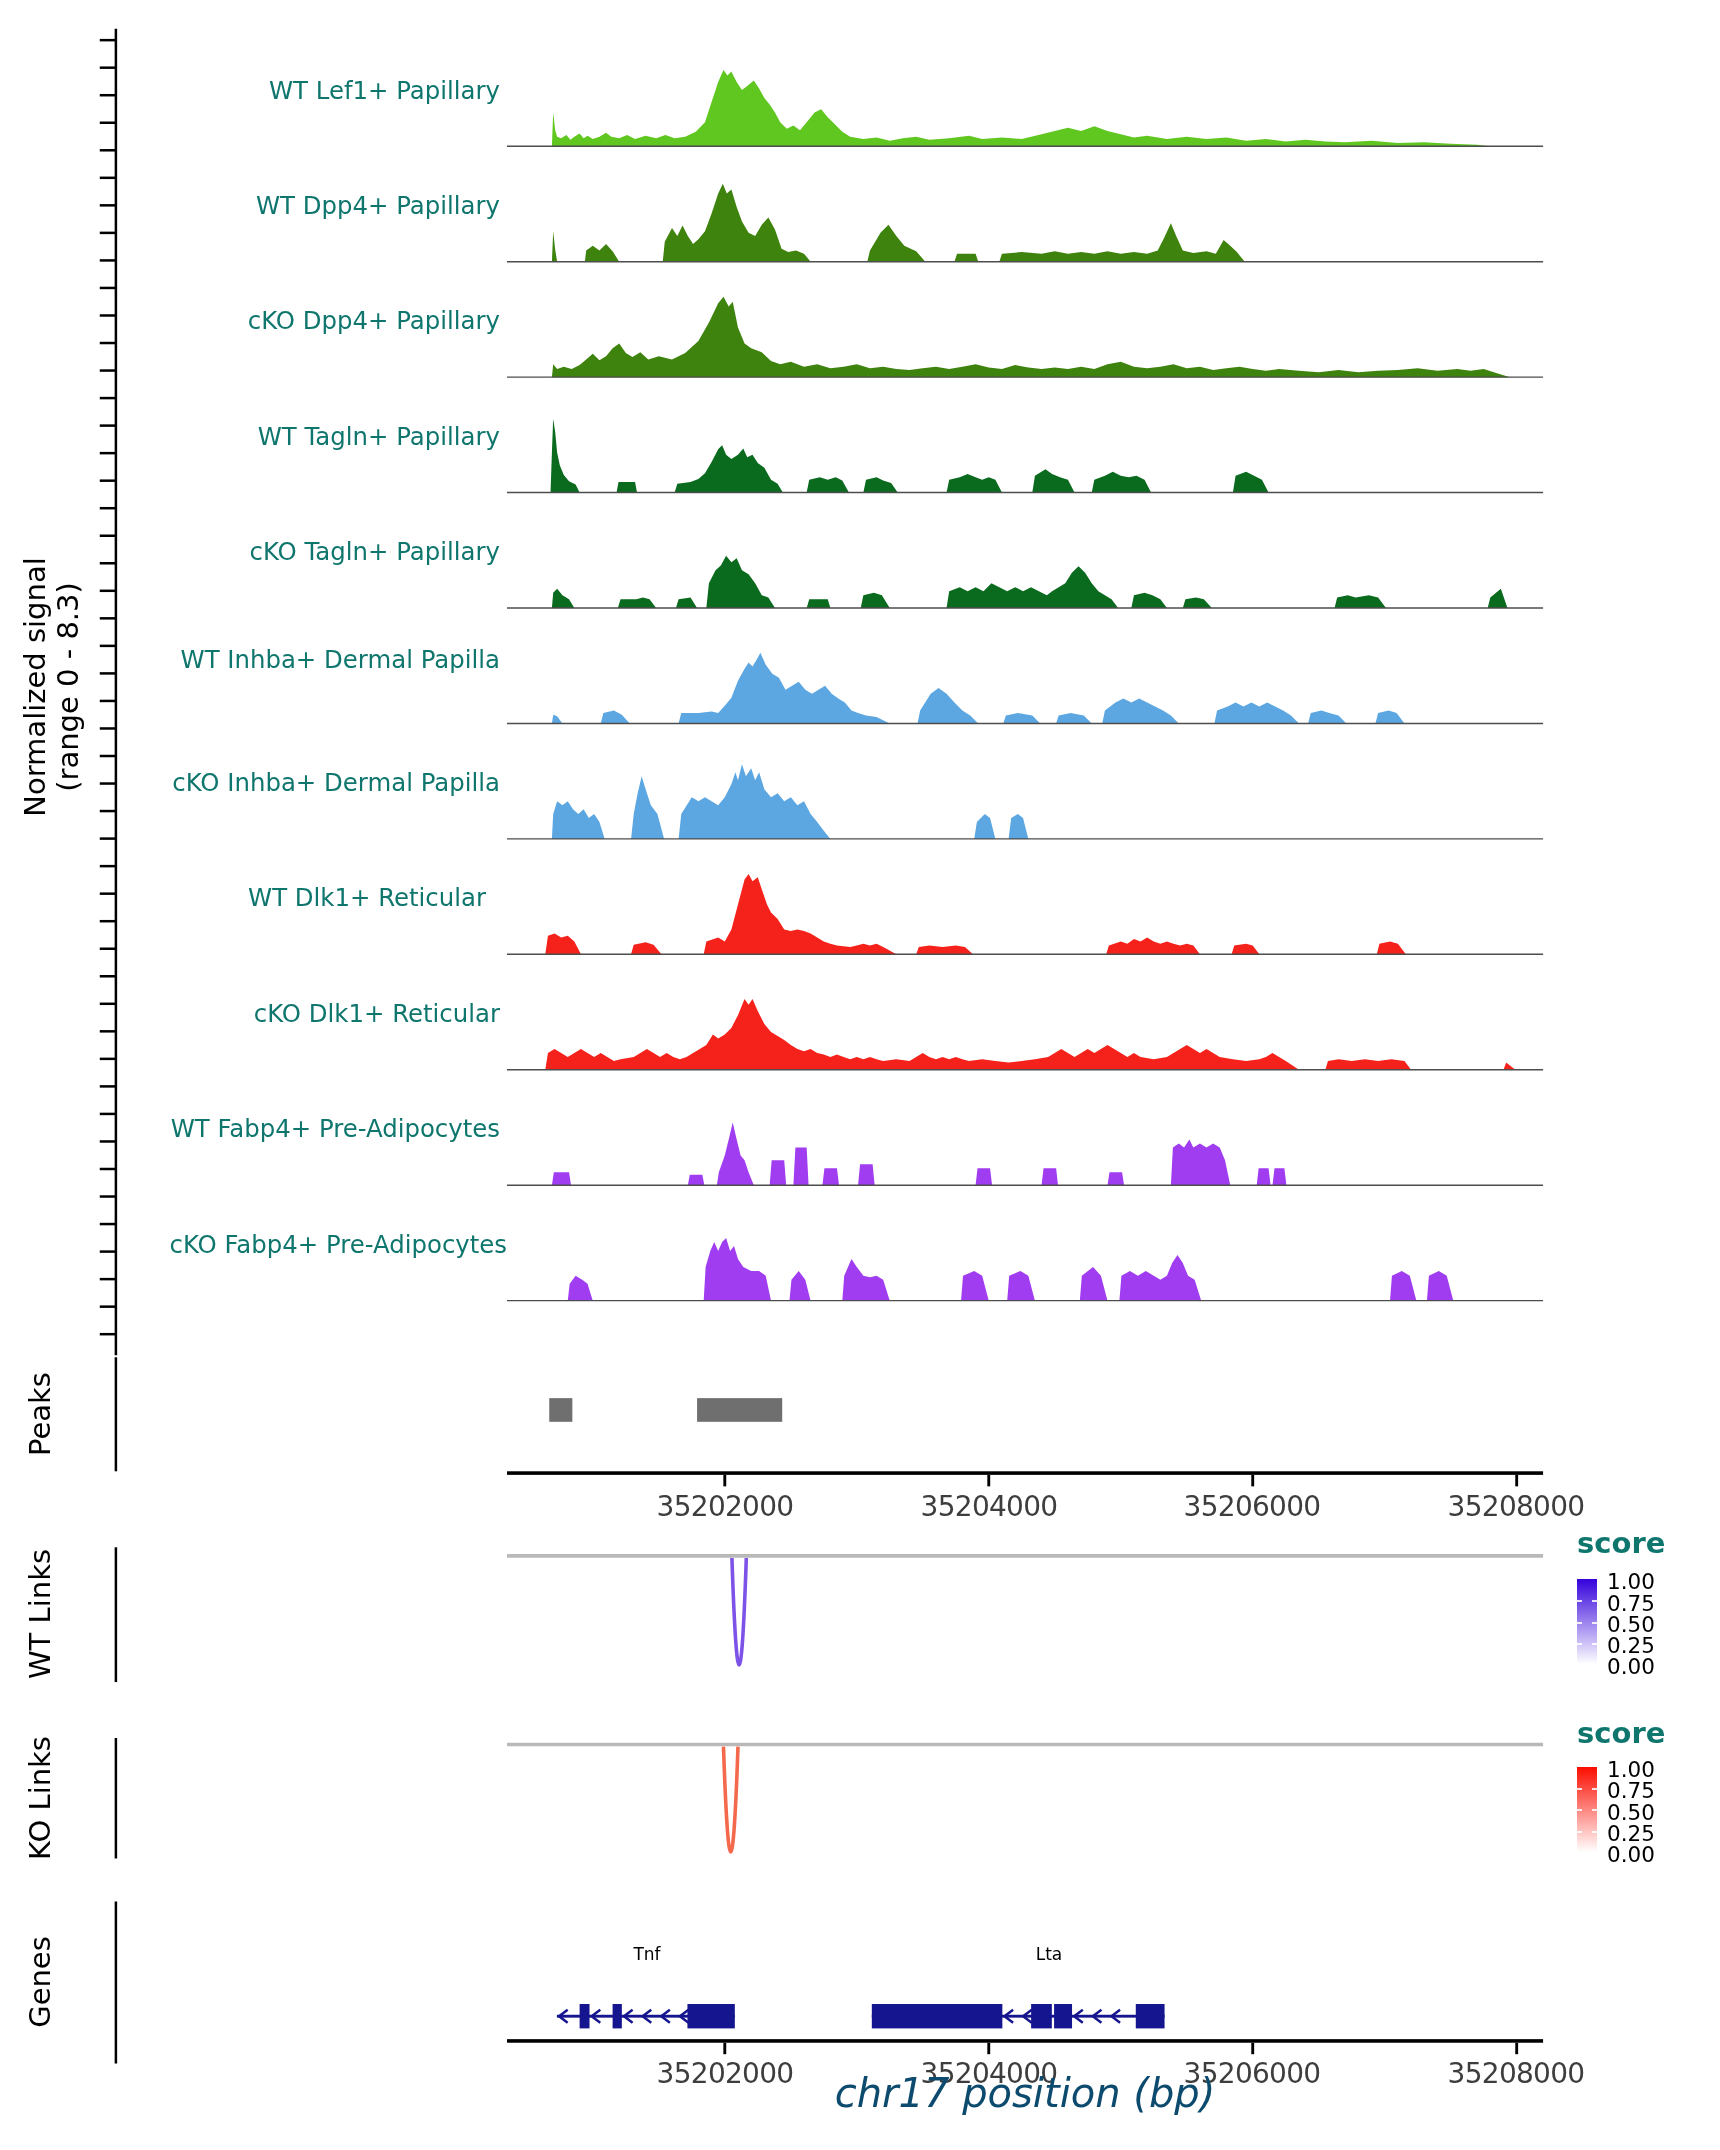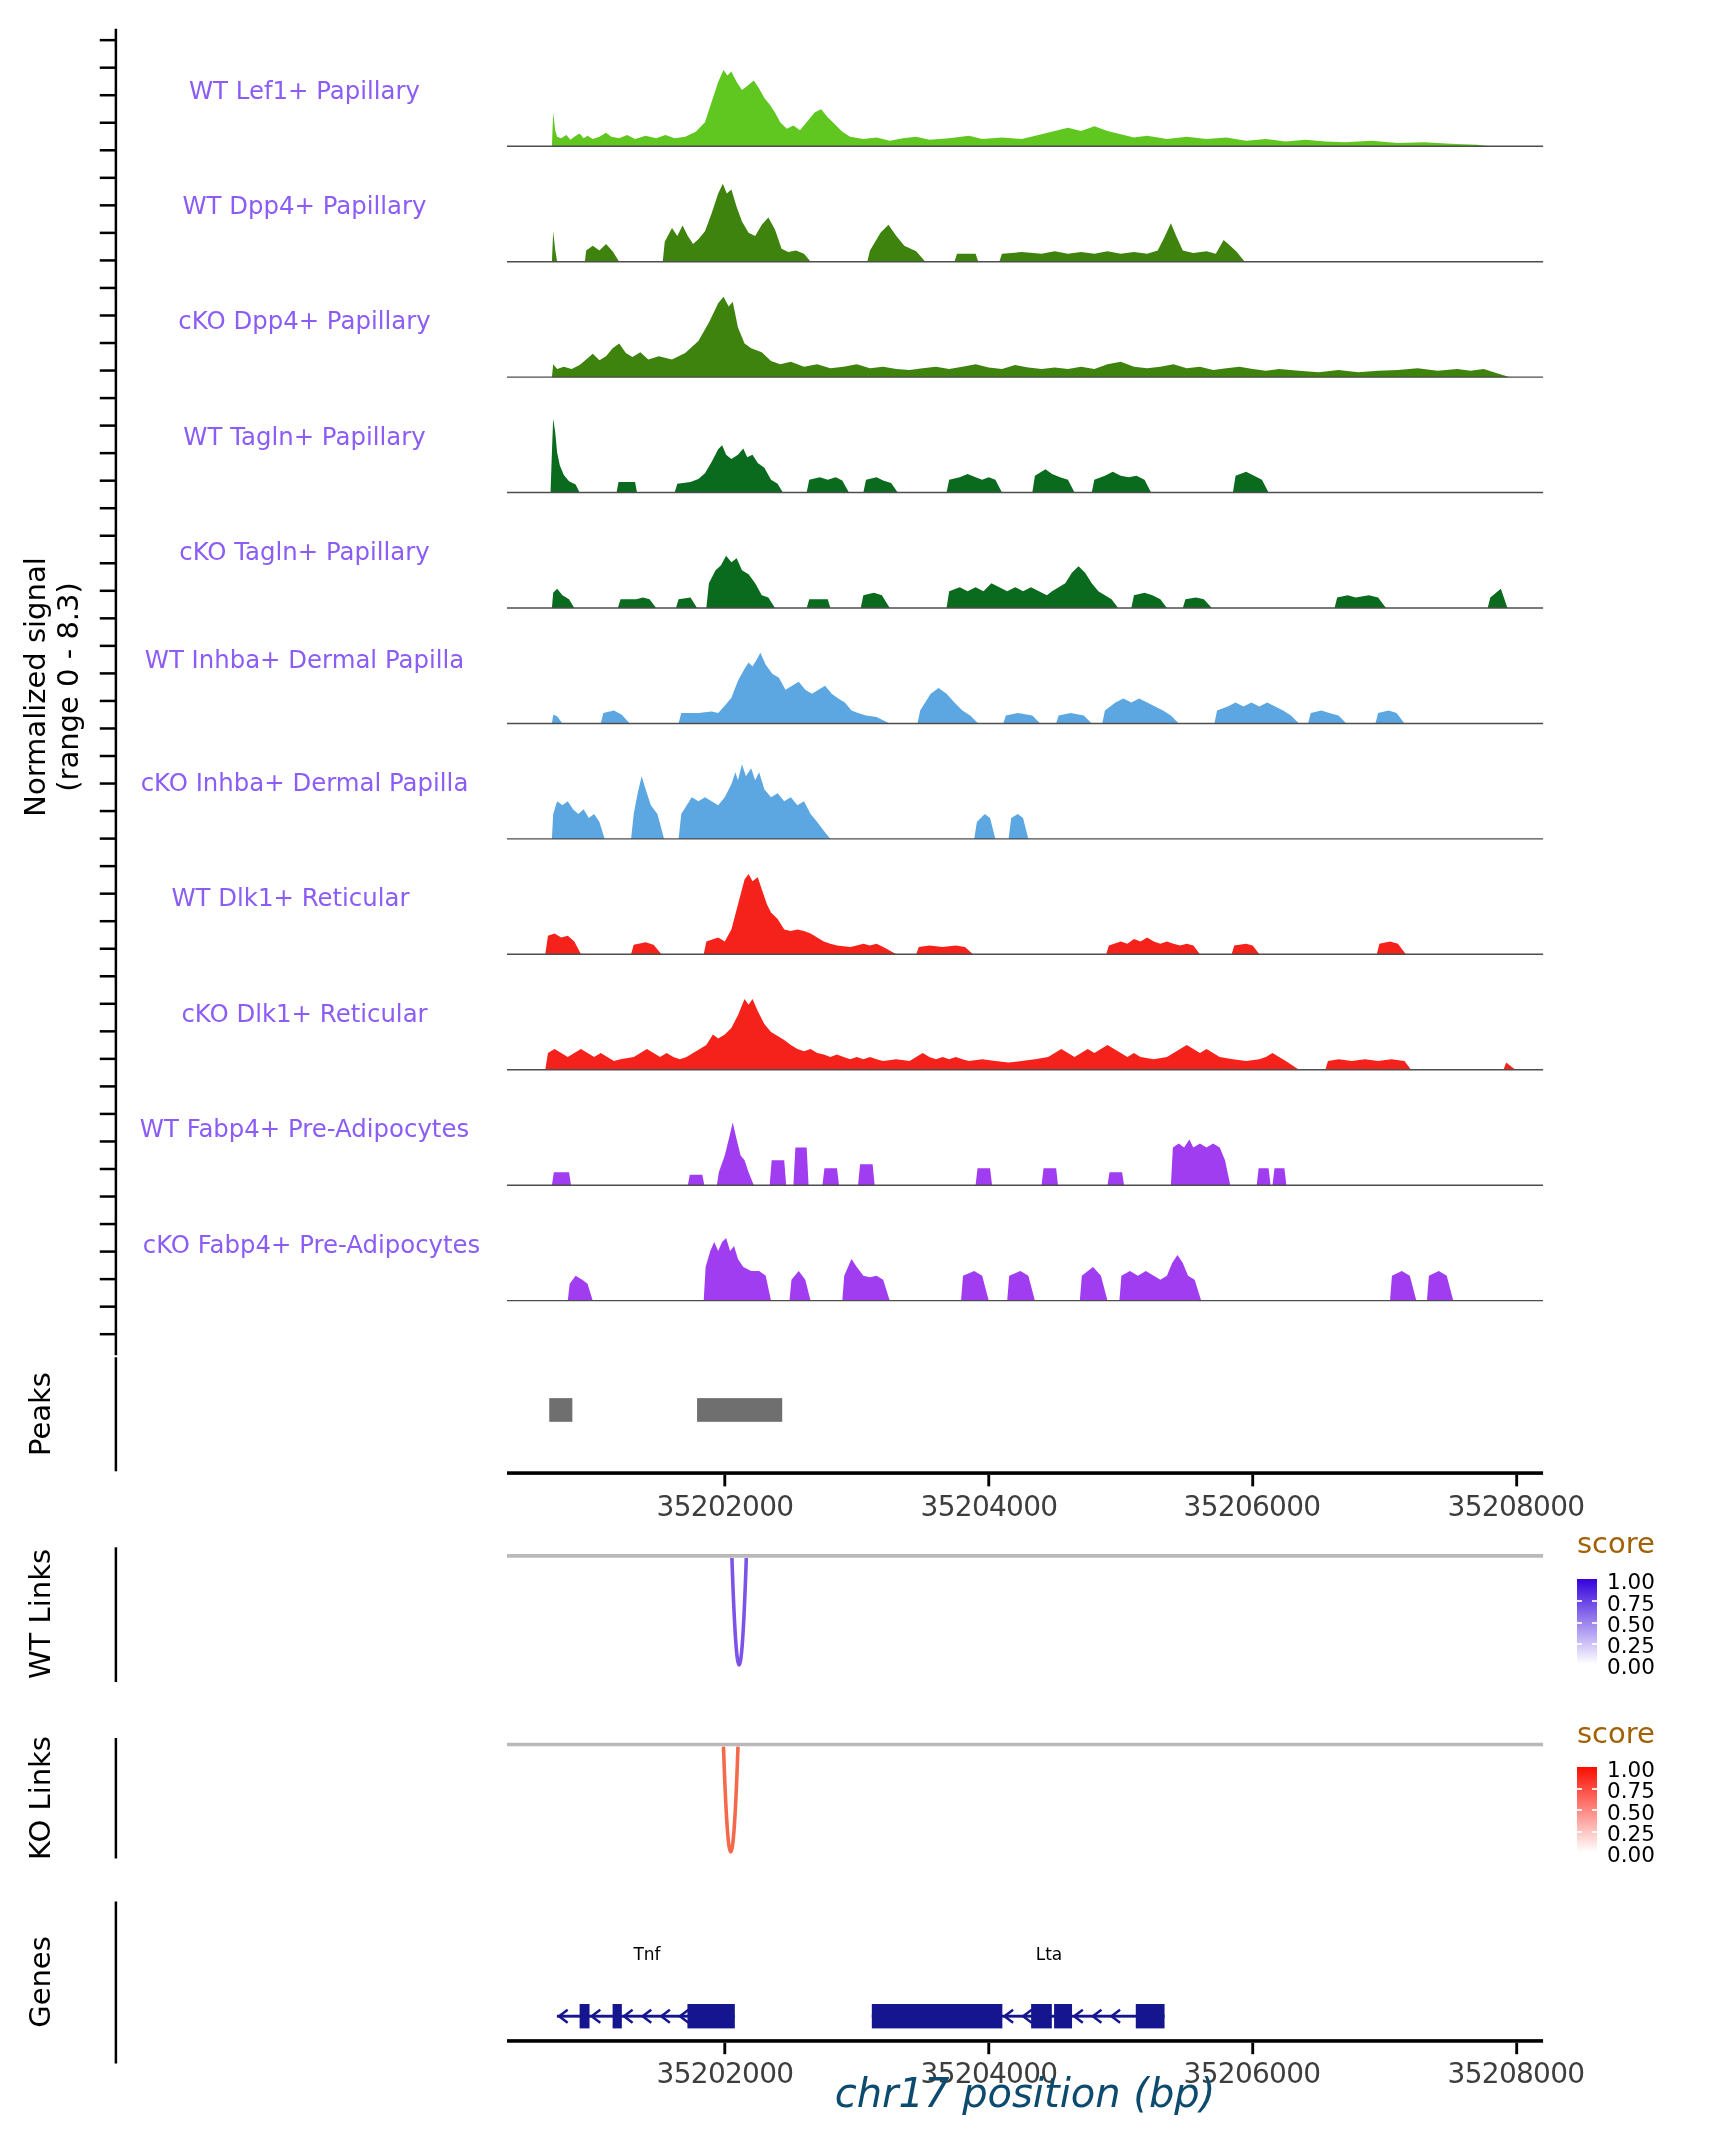--- a/index.html
+++ b/index.html
@@ -1,27 +1,27 @@
 <!DOCTYPE html>
 <html style="font-size:11.5px"><head>
 <meta charset="utf-8">
 <style>
   html,body{margin:0;padding:0;background:#ffffff;}
   #canvas{position:relative;width:1721px;height:2151px;background:#ffffff;
           font-family:"DejaVu Sans","Liberation Sans",sans-serif;color:#000;overflow:hidden;}
   #plot-svg{position:absolute;left:0;top:0;}
   .rot-label{position:absolute;transform:translate(-50%,-50%) rotate(-90deg);
              text-align:center;font-size:29px;color:#000;white-space:nowrap;line-height:1.15;}
-  .track-label{position:absolute;width:391px;height:32px;line-height:32px;text-align:center;
-               font-size:24.4px;color:#8b5cf6;white-space:nowrap;}
+  .track-label{position:absolute;width:391px;height:32px;line-height:32px;text-align:right;
+               font-size:24.4px;color:#0f766e;white-space:nowrap;}
   .tick-label{position:absolute;transform:translateX(-50%);font-size:28px;color:#3d3d3d;
               white-space:nowrap;letter-spacing:-0.7px;}
   .gene-label{position:absolute;transform:translateX(-50%);font-size:17px;color:#000;white-space:nowrap;}
   .xaxis-title{position:absolute;transform:translateX(-50%);font-size:40px;color:#0c4a6e;white-space:nowrap;font-style:italic;}
-  .legend-title{position:absolute;font-size:29px;color:#a16207;}
+  .legend-title{position:absolute;font-size:29px;color:#0f766e;font-weight:bold;}
   .legend-bar{position:absolute;width:20px;}
   .legend-num{position:absolute;transform:translateY(-50%);font-size:21.5px;color:#000;}
   .legend-dash{position:absolute;width:5px;height:2.2px;background:#ffffff;opacity:.85;}
 </style>
 </head>
 <body>
 
 <div id="canvas">
   <svg id="plot-svg" width="1721" height="2151" viewBox="0 0 2400 3000">
       <line x1="161.5" y1="40" x2="161.5" y2="1890" stroke="#000000" stroke-width="3.5"></line>

